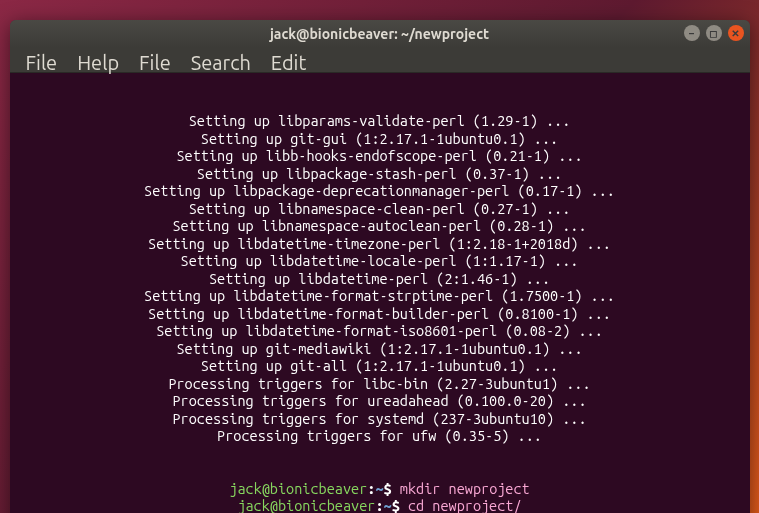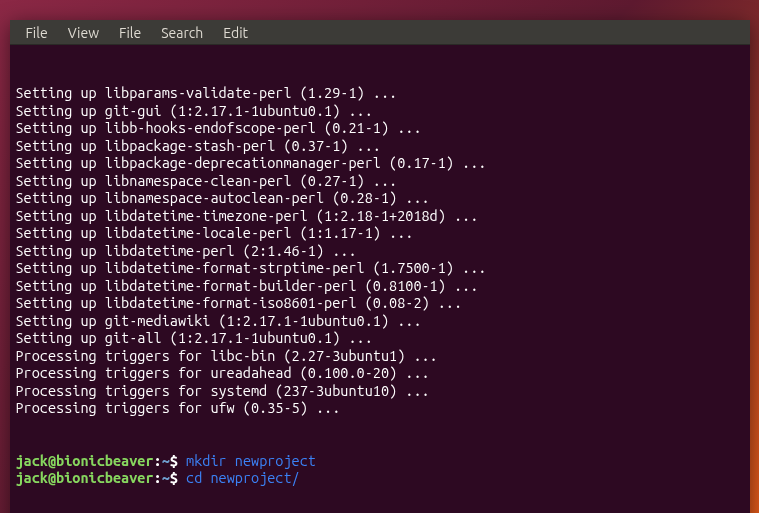--- a/index.html
+++ b/index.html
@@ -51,55 +51,63 @@
       color: #3a3a3a;
       cursor: pointer;
     }
     .wc-min { background: #8f8b83; }
     .wc-max { background: #8f8b83; }
     .wc-close { background: #e95420; }
     .menubar {
       height: 25px;
       background: #3c3b37;
       display: flex;
-      align-items: flex-end;
+      align-items: flex-start;
       padding: 0 6px;
       gap: 0;
       font-family: Ubuntu, sans-serif;
-      font-size: 14px;
+      font-size: 20px;
       color: #dfdbd2;
       border-bottom: 1px solid #2a2926;
     }
     .menu-item {
       padding: 3px 10px;
       cursor: pointer;
     }
     .terminal {
       background: #2d0922;
       padding: 4px 6px 8px 6px;
       font-size: 14.5px;
       line-height: 17.5px;
       color: #ffffff;
       min-height: 430px;
       white-space: pre;
       font-family: "Ubuntu Mono", "DejaVu Sans Mono", monospace;
     }
-    .line { white-space: pre-wrap; }
-    .user { color: #87d75f; font-weight: bold; }
+    .line { white-space: pre-wrap; text-align: center; }
+    .user { color: #87d75f; font-weight: normal; }
     .path { color: #6f9fcf; font-weight: bold; }
     .sep { color: #ffffff; font-weight: bold; }
-    .cmd { color: #3b82f6; }
+    .cmd { color: #f9a8d4; }
   </style>
 </head>
 <body>
 
 <div class="window">
+  <div class="titlebar">
+    <span>jack@bionicbeaver: ~/newproject</span>
+    <div class="window-controls">
+      <div class="wc-btn wc-min">–</div>
+      <div class="wc-btn wc-max">◻</div>
+      <div class="wc-btn wc-close">✕</div>
+    </div>
+  </div>
   <div class="menubar">
     <div class="menu-item">File</div>
-    <div class="menu-item">View</div>
+    <div class="menu-item">Help</div>
     <div class="menu-item">File</div>
     <div class="menu-item">Search</div>
     <div class="menu-item">Edit</div>
   </div>
   <div class="terminal">
     <div id="output-block"><div class="line">Setting up libparams-validate-perl (1.29-1) ...</div><div class="line">Setting up git-gui (1:2.17.1-1ubuntu0.1) ...</div><div class="line">Setting up libb-hooks-endofscope-perl (0.21-1) ...</div><div class="line">Setting up libpackage-stash-perl (0.37-1) ...</div><div class="line">Setting up libpackage-deprecationmanager-perl (0.17-1) ...</div><div class="line">Setting up libnamespace-clean-perl (0.27-1) ...</div><div class="line">Setting up libnamespace-autoclean-perl (0.28-1) ...</div><div class="line">Setting up libdatetime-timezone-perl (1:2.18-1+2018d) ...</div><div class="line">Setting up libdatetime-locale-perl (1:1.17-1) ...</div><div class="line">Setting up libdatetime-perl (2:1.46-1) ...</div><div class="line">Setting up libdatetime-format-strptime-perl (1.7500-1) ...</div><div class="line">Setting up libdatetime-format-builder-perl (0.8100-1) ...</div><div class="line">Setting up libdatetime-format-iso8601-perl (0.08-2) ...</div><div class="line">Setting up git-mediawiki (1:2.17.1-1ubuntu0.1) ...</div><div class="line">Setting up git-all (1:2.17.1-1ubuntu0.1) ...</div><div class="line">Processing triggers for libc-bin (2.27-3ubuntu1) ...</div><div class="line">Processing triggers for ureadahead (0.100.0-20) ...</div><div class="line">Processing triggers for systemd (237-3ubuntu10) ...</div><div class="line">Processing triggers for ufw (0.35-5) ...</div></div>
     <div id="prompt-block"><div class="line"><span class="user">jack@bionicbeaver</span><span class="sep">:</span><span class="path">~</span><span class="sep">$ </span><span class="cmd">mkdir newproject</span></div><div class="line"><span class="user">jack@bionicbeaver</span><span class="sep">:</span><span class="path">~</span><span class="sep">$ </span><span class="cmd">cd newproject/</span></div></div>
   </div>
 </div>
 

